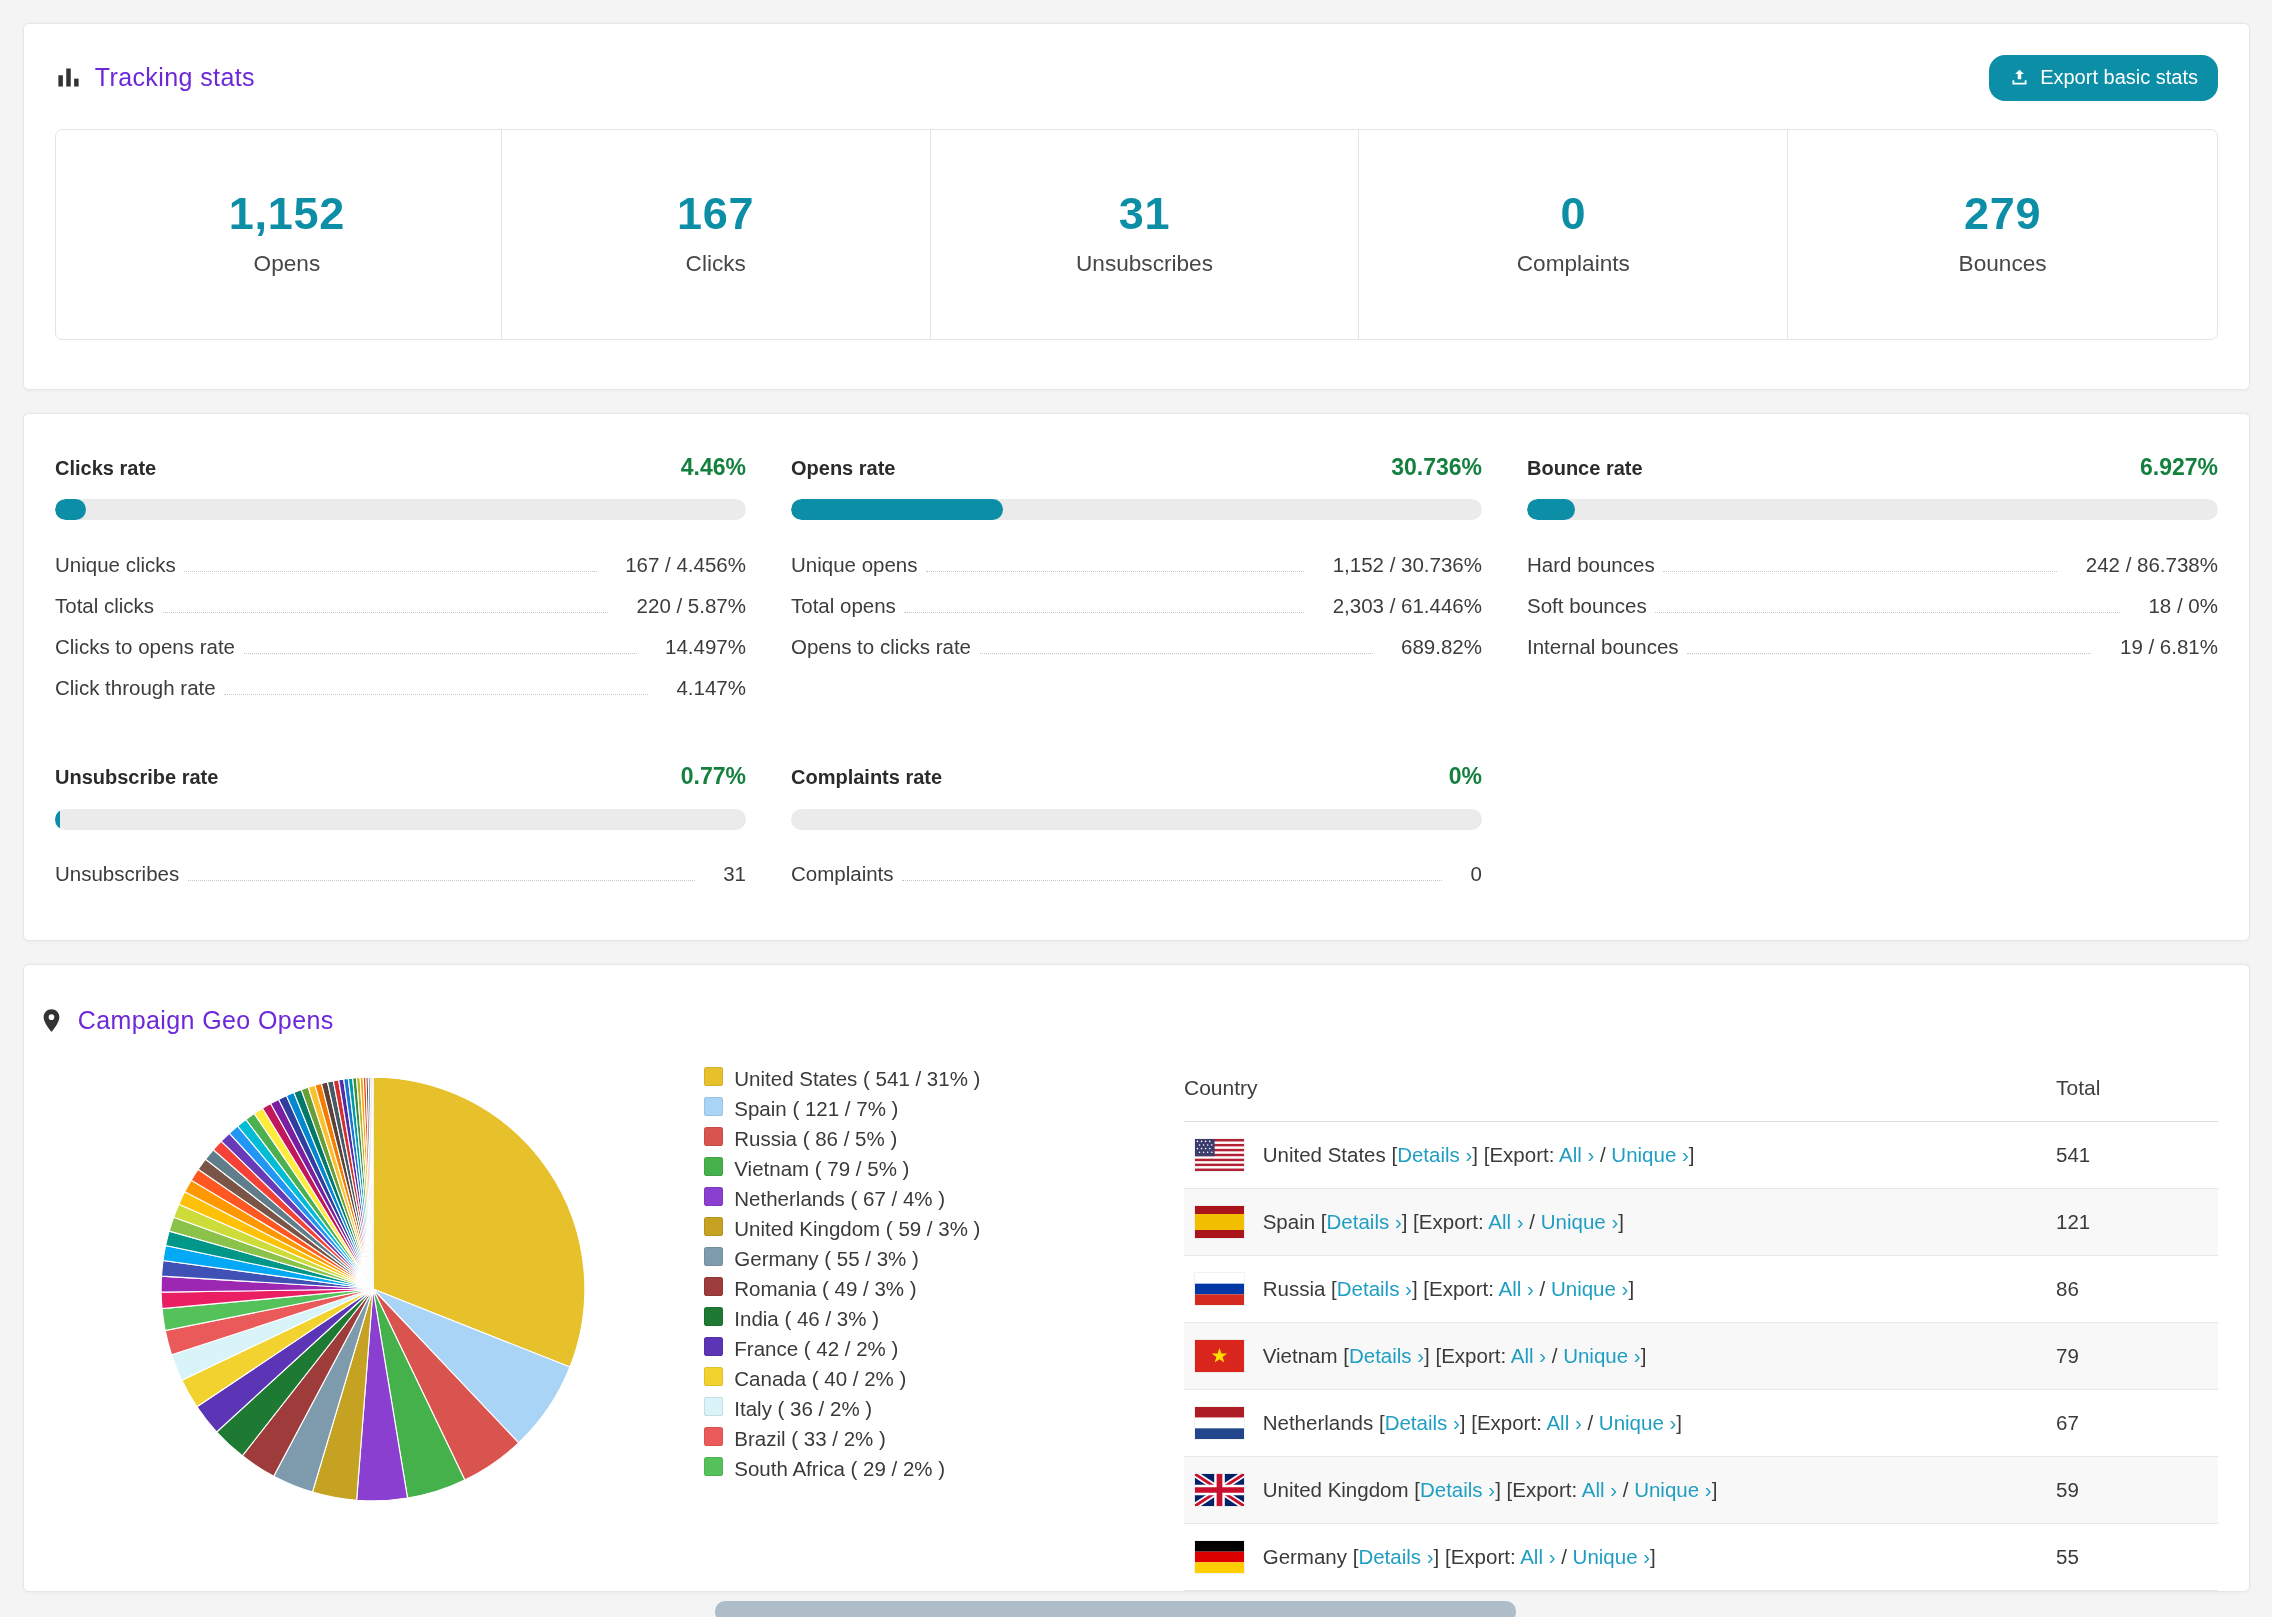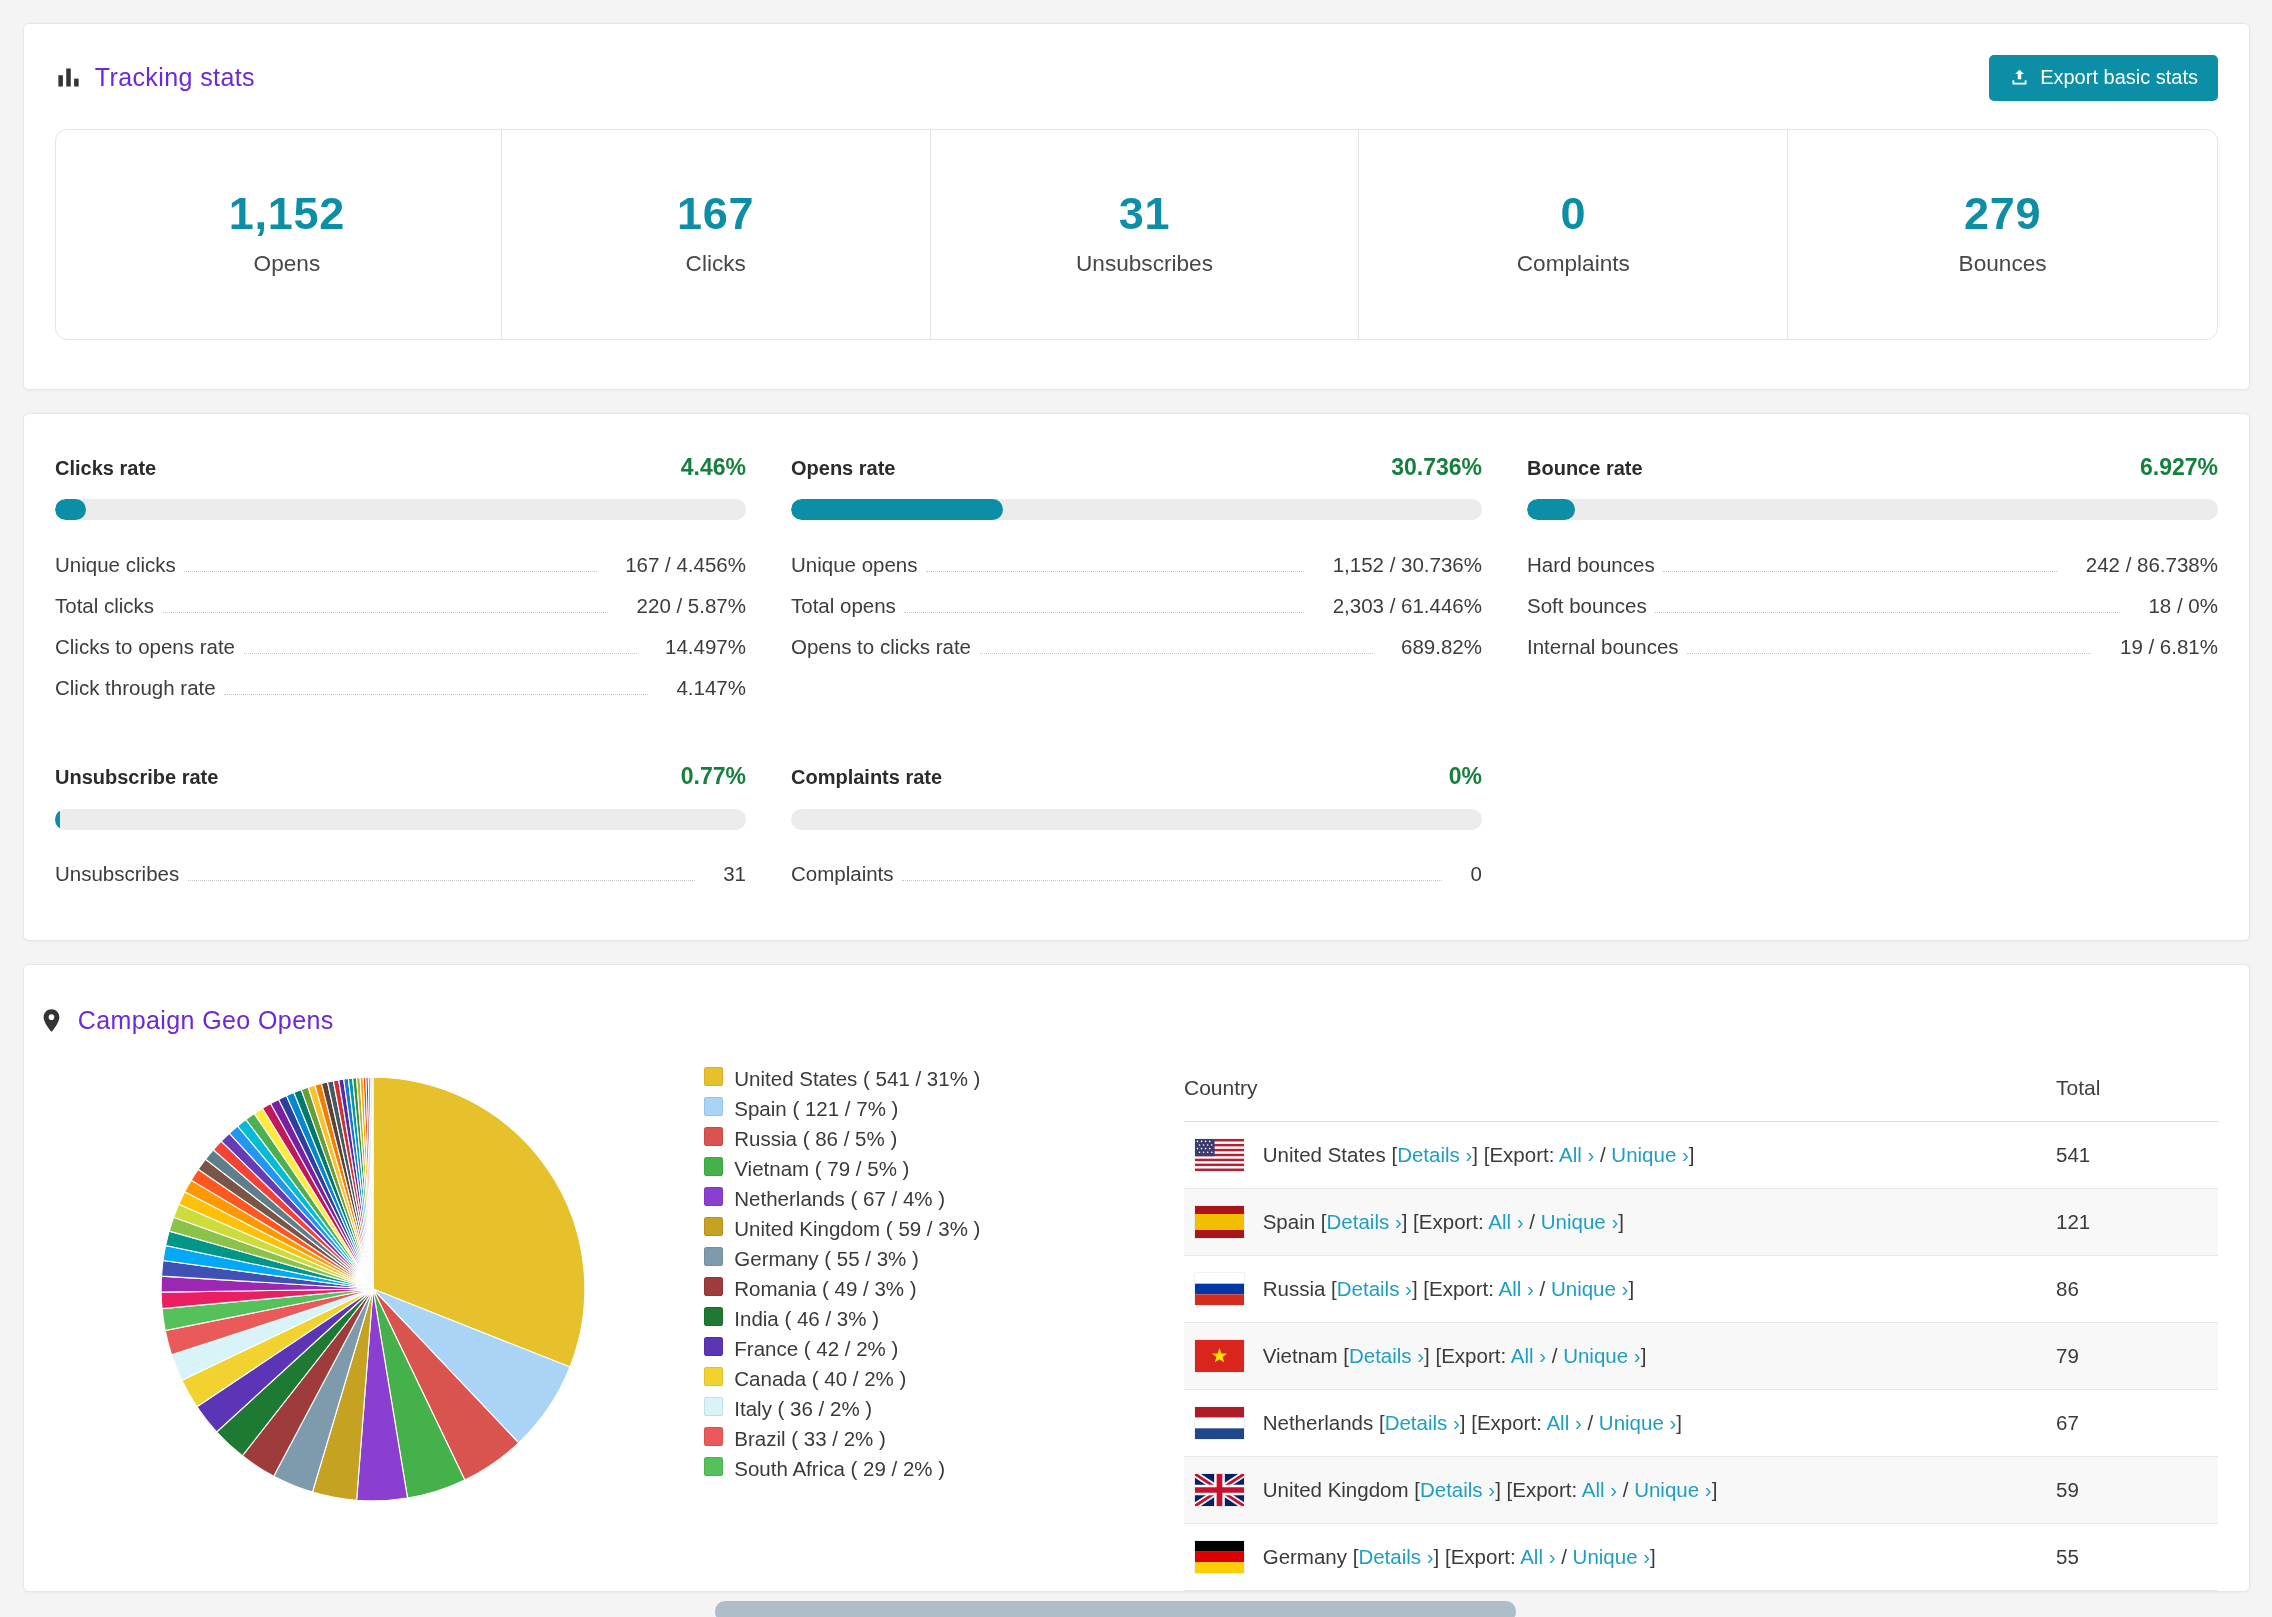--- a/index.html
+++ b/index.html
@@ -24,31 +24,31 @@
   }
   .head-left { display: flex; align-items: center; gap: 12.7px; }
   .panel-title { font-size: 25px; color: #6d28d9; letter-spacing: 0.4px; }
   .head-icon { width: 27px; height: 27px; display: inline-flex; }
   .head-icon svg { width: 100%; height: 100%; }
 
   
   .export-btn {
     display: inline-flex; align-items: center; gap: 10px;
     background: var(--accent, #0c8ea6);
-    color: #fff; border: none; border-radius: 5px;
+    color: #fff; border: none; border-radius: 16px;
     font-family: inherit; font-size: 20px;
     padding: 11.3px 20px; cursor: pointer;
   }
   .export-btn svg { width: 21px; height: 21px; }
 
   
   .stats-strip {
     margin: 0 31px 49px 31px;
     display: grid; grid-template-columns: repeat(5, 1fr);
-    border: 0.7px solid #e4e4e4; border-radius: 12px;
+    border: 0.7px solid #e4e4e4; border-radius: 7px;
     background: #fff;
     padding-left: 17px;
   }
   .stat-cell { border-right: 0.7px solid #e4e4e4; text-align: center; padding: 58px 0 62px 0; }
   .stat-cell:last-child { border-right: none; }
   .stat-value { font-size: 45px; font-weight: bold; color: var(--accent, #0c8ea6); letter-spacing: 0.7px; }
   .stat-label { font-size: 22.6px; color: #474747; margin-top: 11.3px; }
 
   
   .rates-panel { padding: 40px 31px 45px 31px; }

